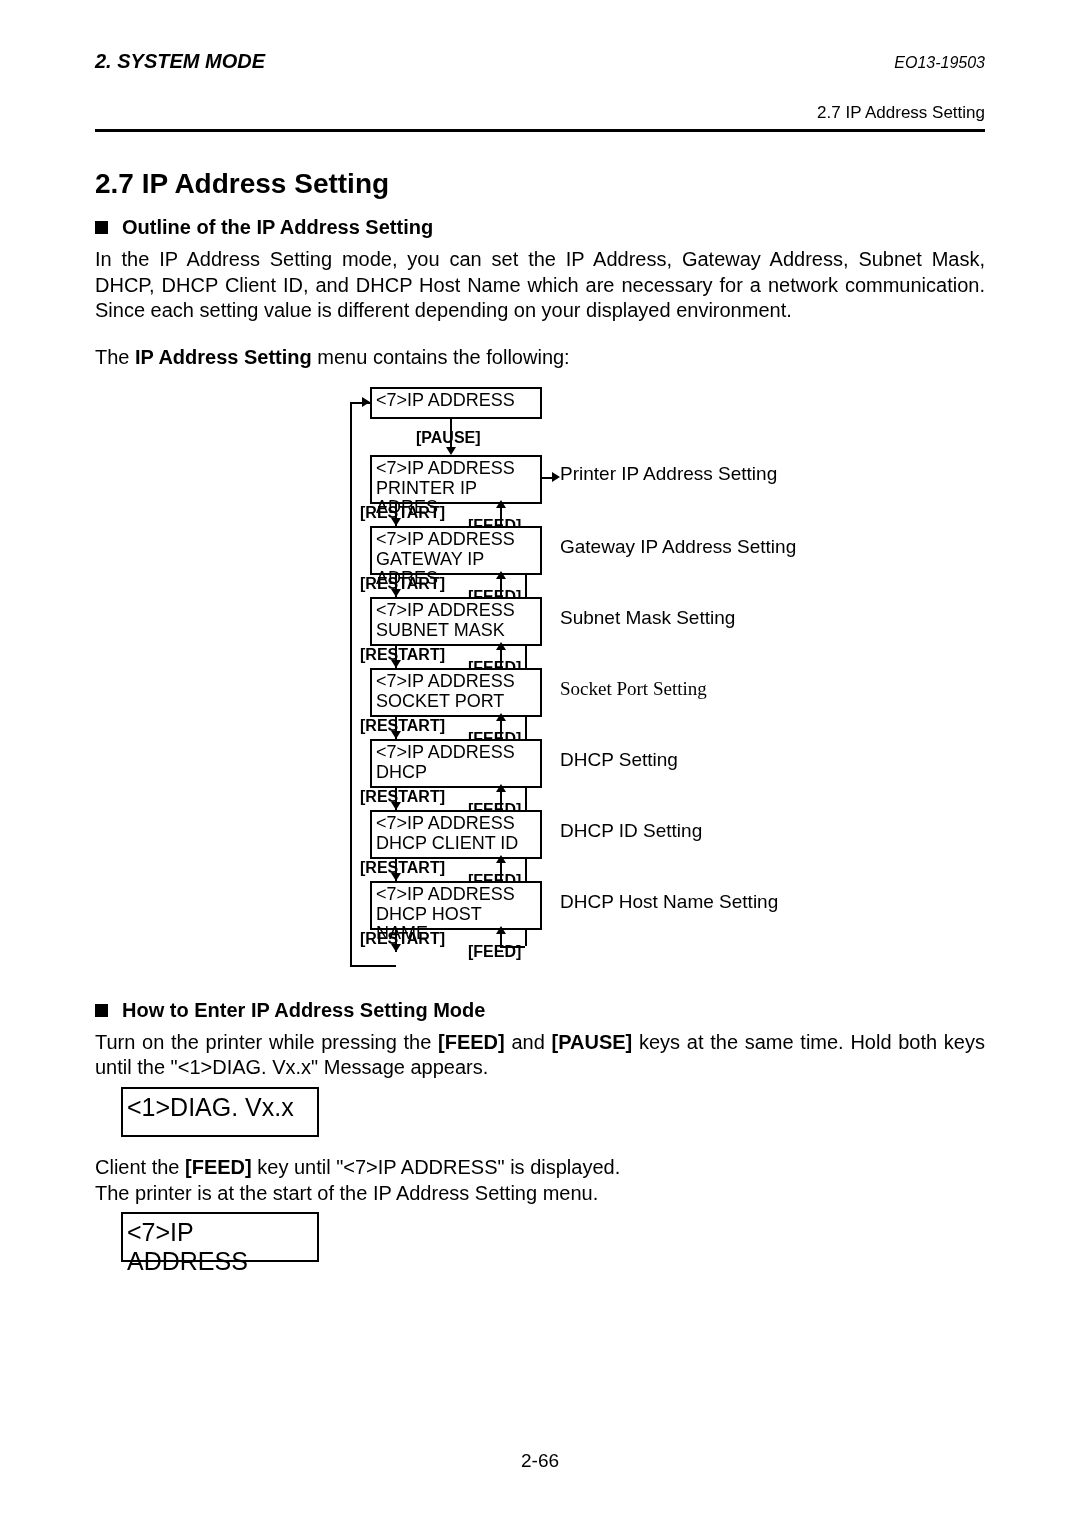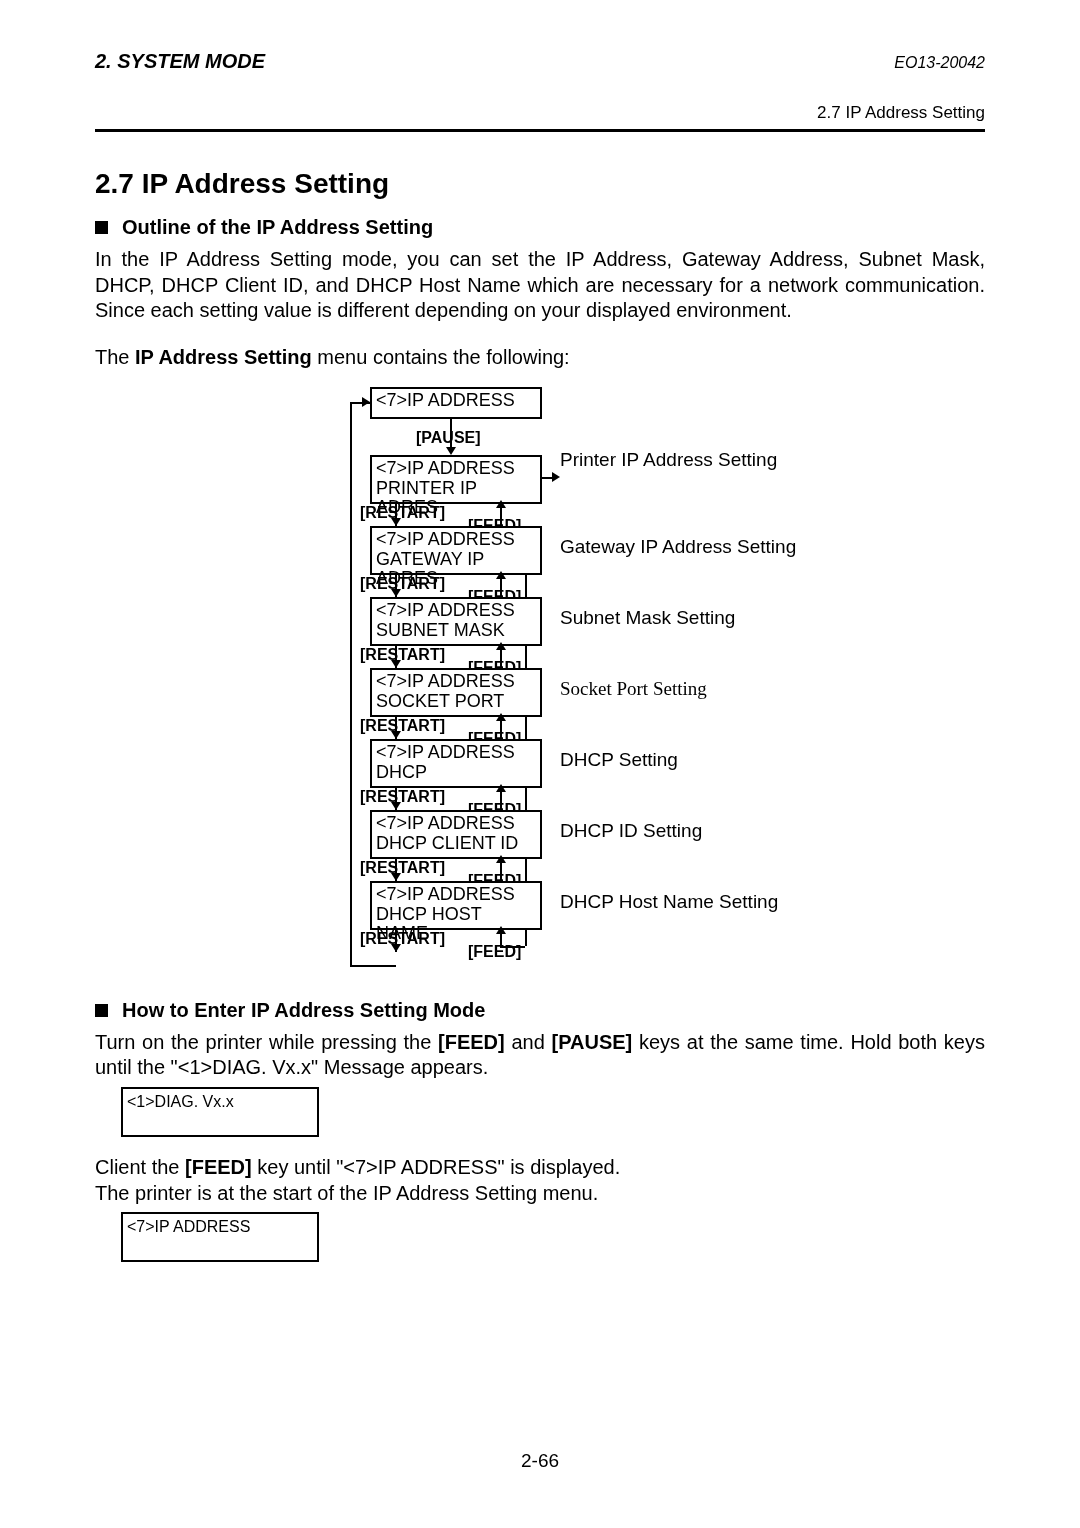--- a/index.html
+++ b/index.html
@@ -84,42 +84,42 @@
     width: 0; height: 0;
     border-top: 5px solid transparent;
     border-bottom: 5px solid transparent;
     border-left: 8px solid #000;
   }
 
   .screen-box {
     border: 2px solid #000;
     width: 190px;
     height: 42px;
-    font-size: 16px;
+    font-size: 25px;
     padding: 4px 0 0 4px;
     margin-top: 6px;
     margin-left: 26px;
   }
 
   .page-num {
     position: absolute;
     bottom: 56px;
     width: 1080px;
     left: 0;
     text-align: center;
     font-size: 19px;
   }
 </style>
 </head>
 <body>
 
 <div class="page">
   <div class="header-row">
     <div class="header-left">2. SYSTEM MODE</div>
-    <div class="header-right">EO13-20042</div>
+    <div class="header-right">EO13-19503</div>
   </div>
   <div class="sub-header">2.7 IP Address Setting</div>
   <div class="hr"></div>
 
   <div class="h1">2.7  IP Address Setting</div>
 
   <div class="bullet-row">
     <div class="bullet-box"></div>
     <div class="bullet-text">Outline of the IP Address Setting</div>
   </div>
@@ -138,21 +138,21 @@
     <div class="arrowR" style="left:72px; top:10px;"></div>
 
     <div class="line vline" style="left:160px; top:30px; height:32px;"></div>
     <div class="arrowD" style="left:155.5px; top:60px;"></div>
     <div class="flabel" style="left:126px; top:42px;">[PAUSE]</div>
 
     <div class="fbox two" style="left:80px; top:68px;">
       <span>&lt;7&gt;IP ADDRESS</span><br>
       <span>PRINTER IP ADRES</span>
     </div>
-    <div class="fdesc" style="top:62px;">Printer IP Address Setting</div>
+    <div class="fdesc" style="top:76px;">Printer IP Address Setting</div>
     <div class="line hline" style="left:250px; top:90px; width:14px;"></div>
     <div class="arrowR" style="left:262px; top:85px;"></div>
 
     <div class="line vline" style="left:105px; top:115px; height:24px;"></div>
     <div class="arrowD" style="left:100.5px; top:131px;"></div>
     <div class="line vline" style="left:210px; top:115px; height:24px;"></div>
     <div class="arrowU" style="left:205.5px; top:113px;"></div>
     <div class="flabel" style="left:70px; top:117px;">[RESTART]</div>
     <div class="flabel" style="left:178px; top:130px;">[FEED]</div>
     <div class="line hline" style="left:210px; top:139px; width:25px;"></div>

